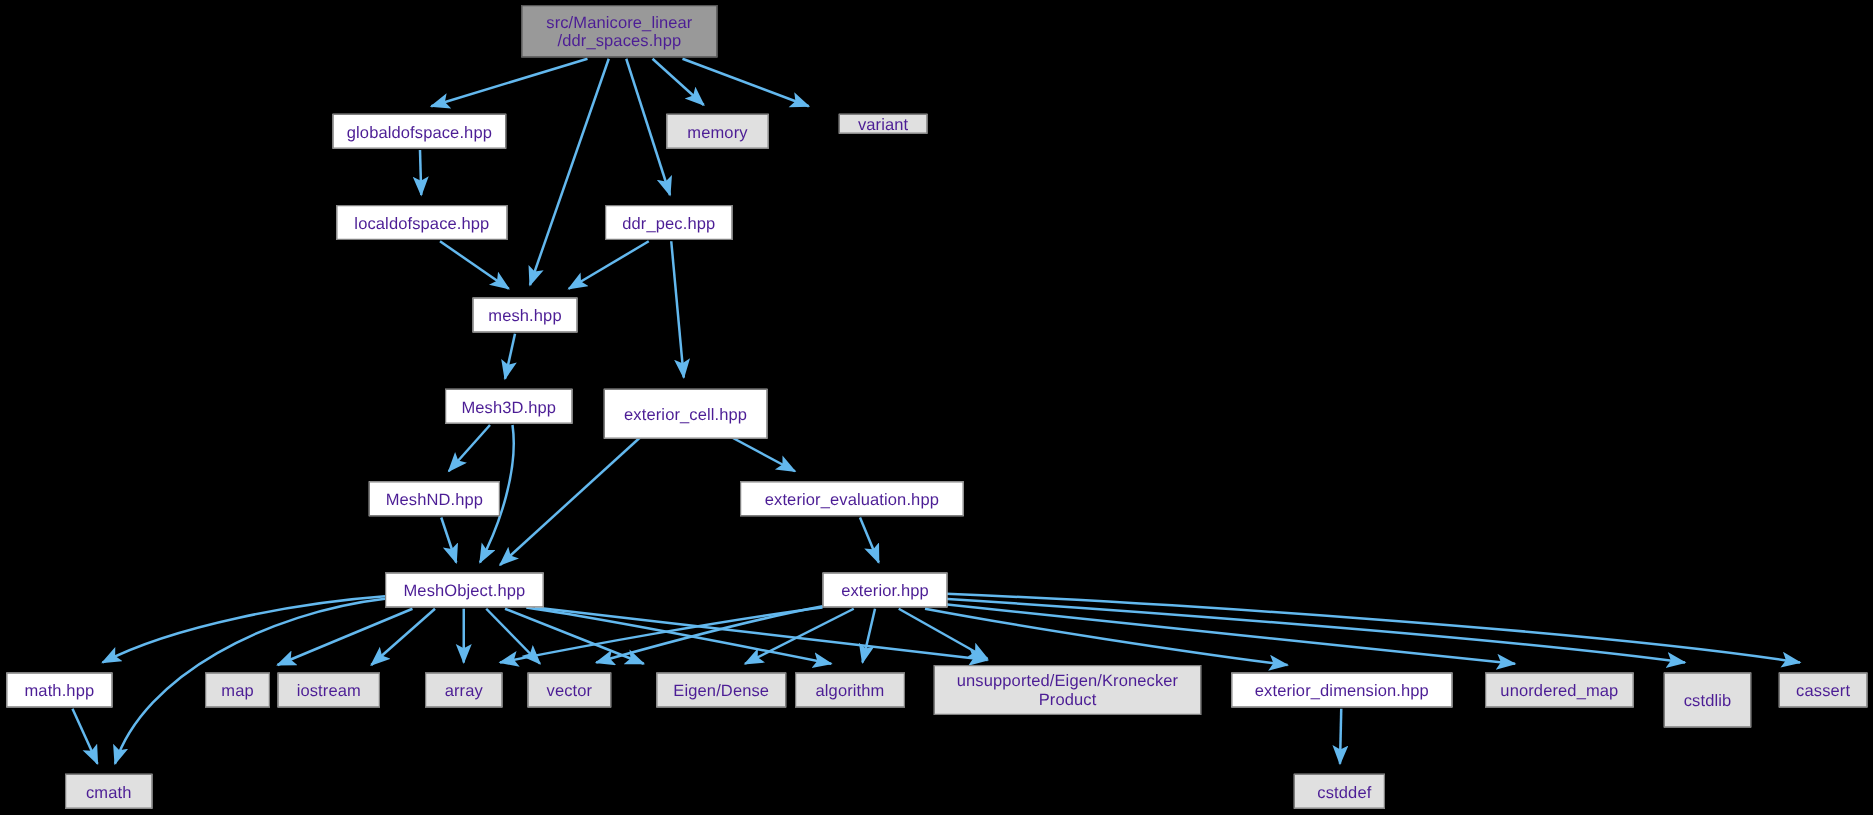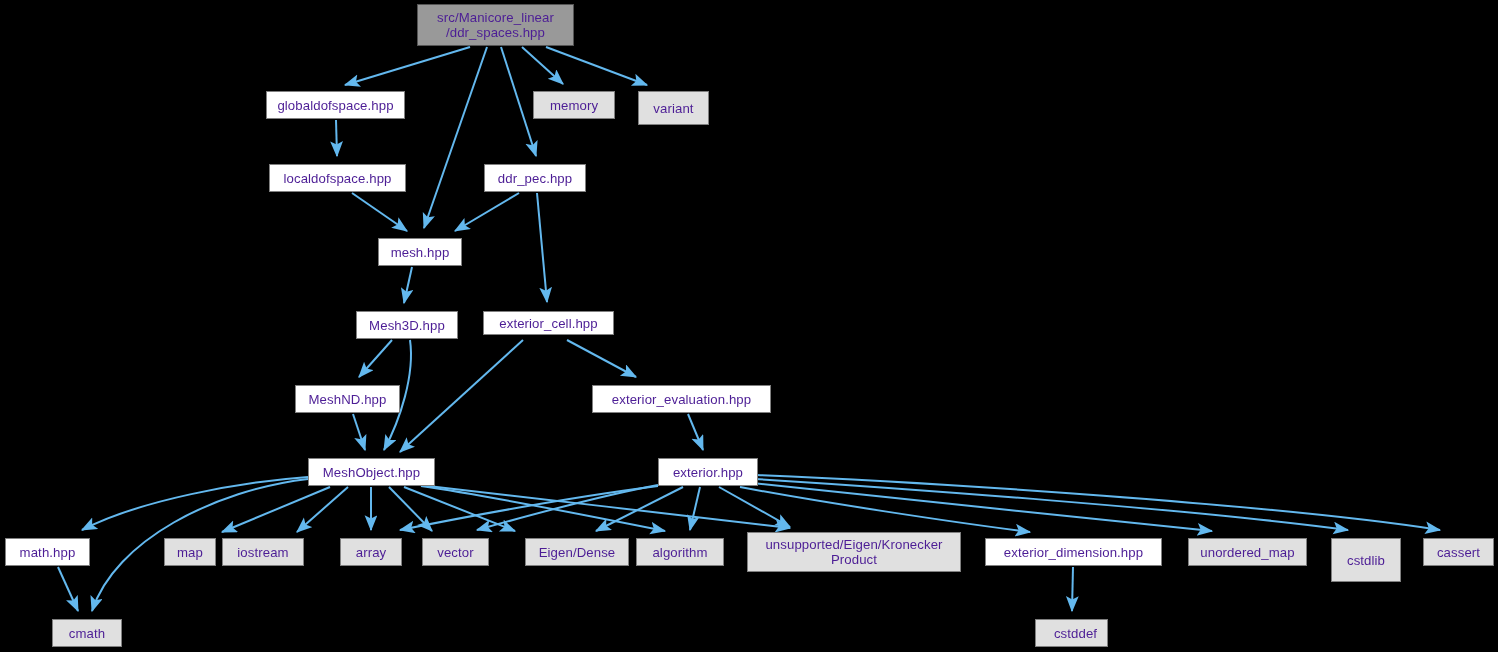--- a/index.html
+++ b/index.html
@@ -96,26 +96,26 @@
         <path d="M 755,479 C 900,488 1200,510 1348,530" fill="none" stroke="#63b8ee" stroke-width="2" marker-end="url(#arrowhead)"></path>
         <path d="M 757,475 C 930,482 1280,505 1440,530" fill="none" stroke="#63b8ee" stroke-width="2" marker-end="url(#arrowhead)"></path>
         <path d="M 1073,567 L 1072,611" fill="none" stroke="#63b8ee" stroke-width="2" marker-end="url(#arrowhead)"></path>
       </g>
   </svg>
   <div id="nodes">
       <div class="node root" style="left: 417px; top: 4px; width: 157px; height: 42px;"><span>src/Manicore_linear
 /ddr_spaces.hpp</span></div>
       <div class="node local" style="left: 266px; top: 91px; width: 139px; height: 28px;"><span>globaldofspace.hpp</span></div>
       <div class="node system" style="left: 533px; top: 91px; width: 82px; height: 28px;"><span>memory</span></div>
-      <div class="node system" style="left: 638px; top: 91px; width: 71px; height: 34px;"><span>variant</span></div>
+      <div class="node system" style="left: 671px; top: 91px; width: 71px; height: 16px;"><span>variant</span></div>
       <div class="node local" style="left: 269px; top: 164px; width: 137px; height: 28px;"><span>localdofspace.hpp</span></div>
       <div class="node local" style="left: 484px; top: 164px; width: 102px; height: 28px;"><span>ddr_pec.hpp</span></div>
       <div class="node local" style="left: 378px; top: 238px; width: 84px; height: 28px;"><span>mesh.hpp</span></div>
       <div class="node local" style="left: 356px; top: 311px; width: 102px; height: 28px;"><span>Mesh3D.hpp</span></div>
-      <div class="node local" style="left: 483px; top: 311px; width: 131px; height: 24px;"><span>exterior_cell.hpp</span></div>
+      <div class="node local" style="left: 483px; top: 311px; width: 131px; height: 40px;"><span>exterior_cell.hpp</span></div>
       <div class="node local" style="left: 295px; top: 385px; width: 105px; height: 28px;"><span>MeshND.hpp</span></div>
       <div class="node local" style="left: 592px; top: 385px; width: 179px; height: 28px;"><span>exterior_evaluation.hpp</span></div>
       <div class="node local" style="left: 308px; top: 458px; width: 127px; height: 28px;"><span>MeshObject.hpp</span></div>
       <div class="node local" style="left: 658px; top: 458px; width: 100px; height: 28px;"><span>exterior.hpp</span></div>
       <div class="node local" style="left: 5px; top: 538px; width: 85px; height: 28px;"><span>math.hpp</span></div>
       <div class="node system" style="left: 164px; top: 538px; width: 52px; height: 28px;"><span>map</span></div>
       <div class="node system" style="left: 222px; top: 538px; width: 82px; height: 28px;"><span>iostream</span></div>
       <div class="node system" style="left: 340px; top: 538px; width: 62px; height: 28px;"><span>array</span></div>
       <div class="node system" style="left: 422px; top: 538px; width: 67px; height: 28px;"><span>vector</span></div>
       <div class="node system" style="left: 496px; top: 538px; width: 104px; height: 28px; margin-left: 29px;"><span>Eigen/Dense</span></div>

